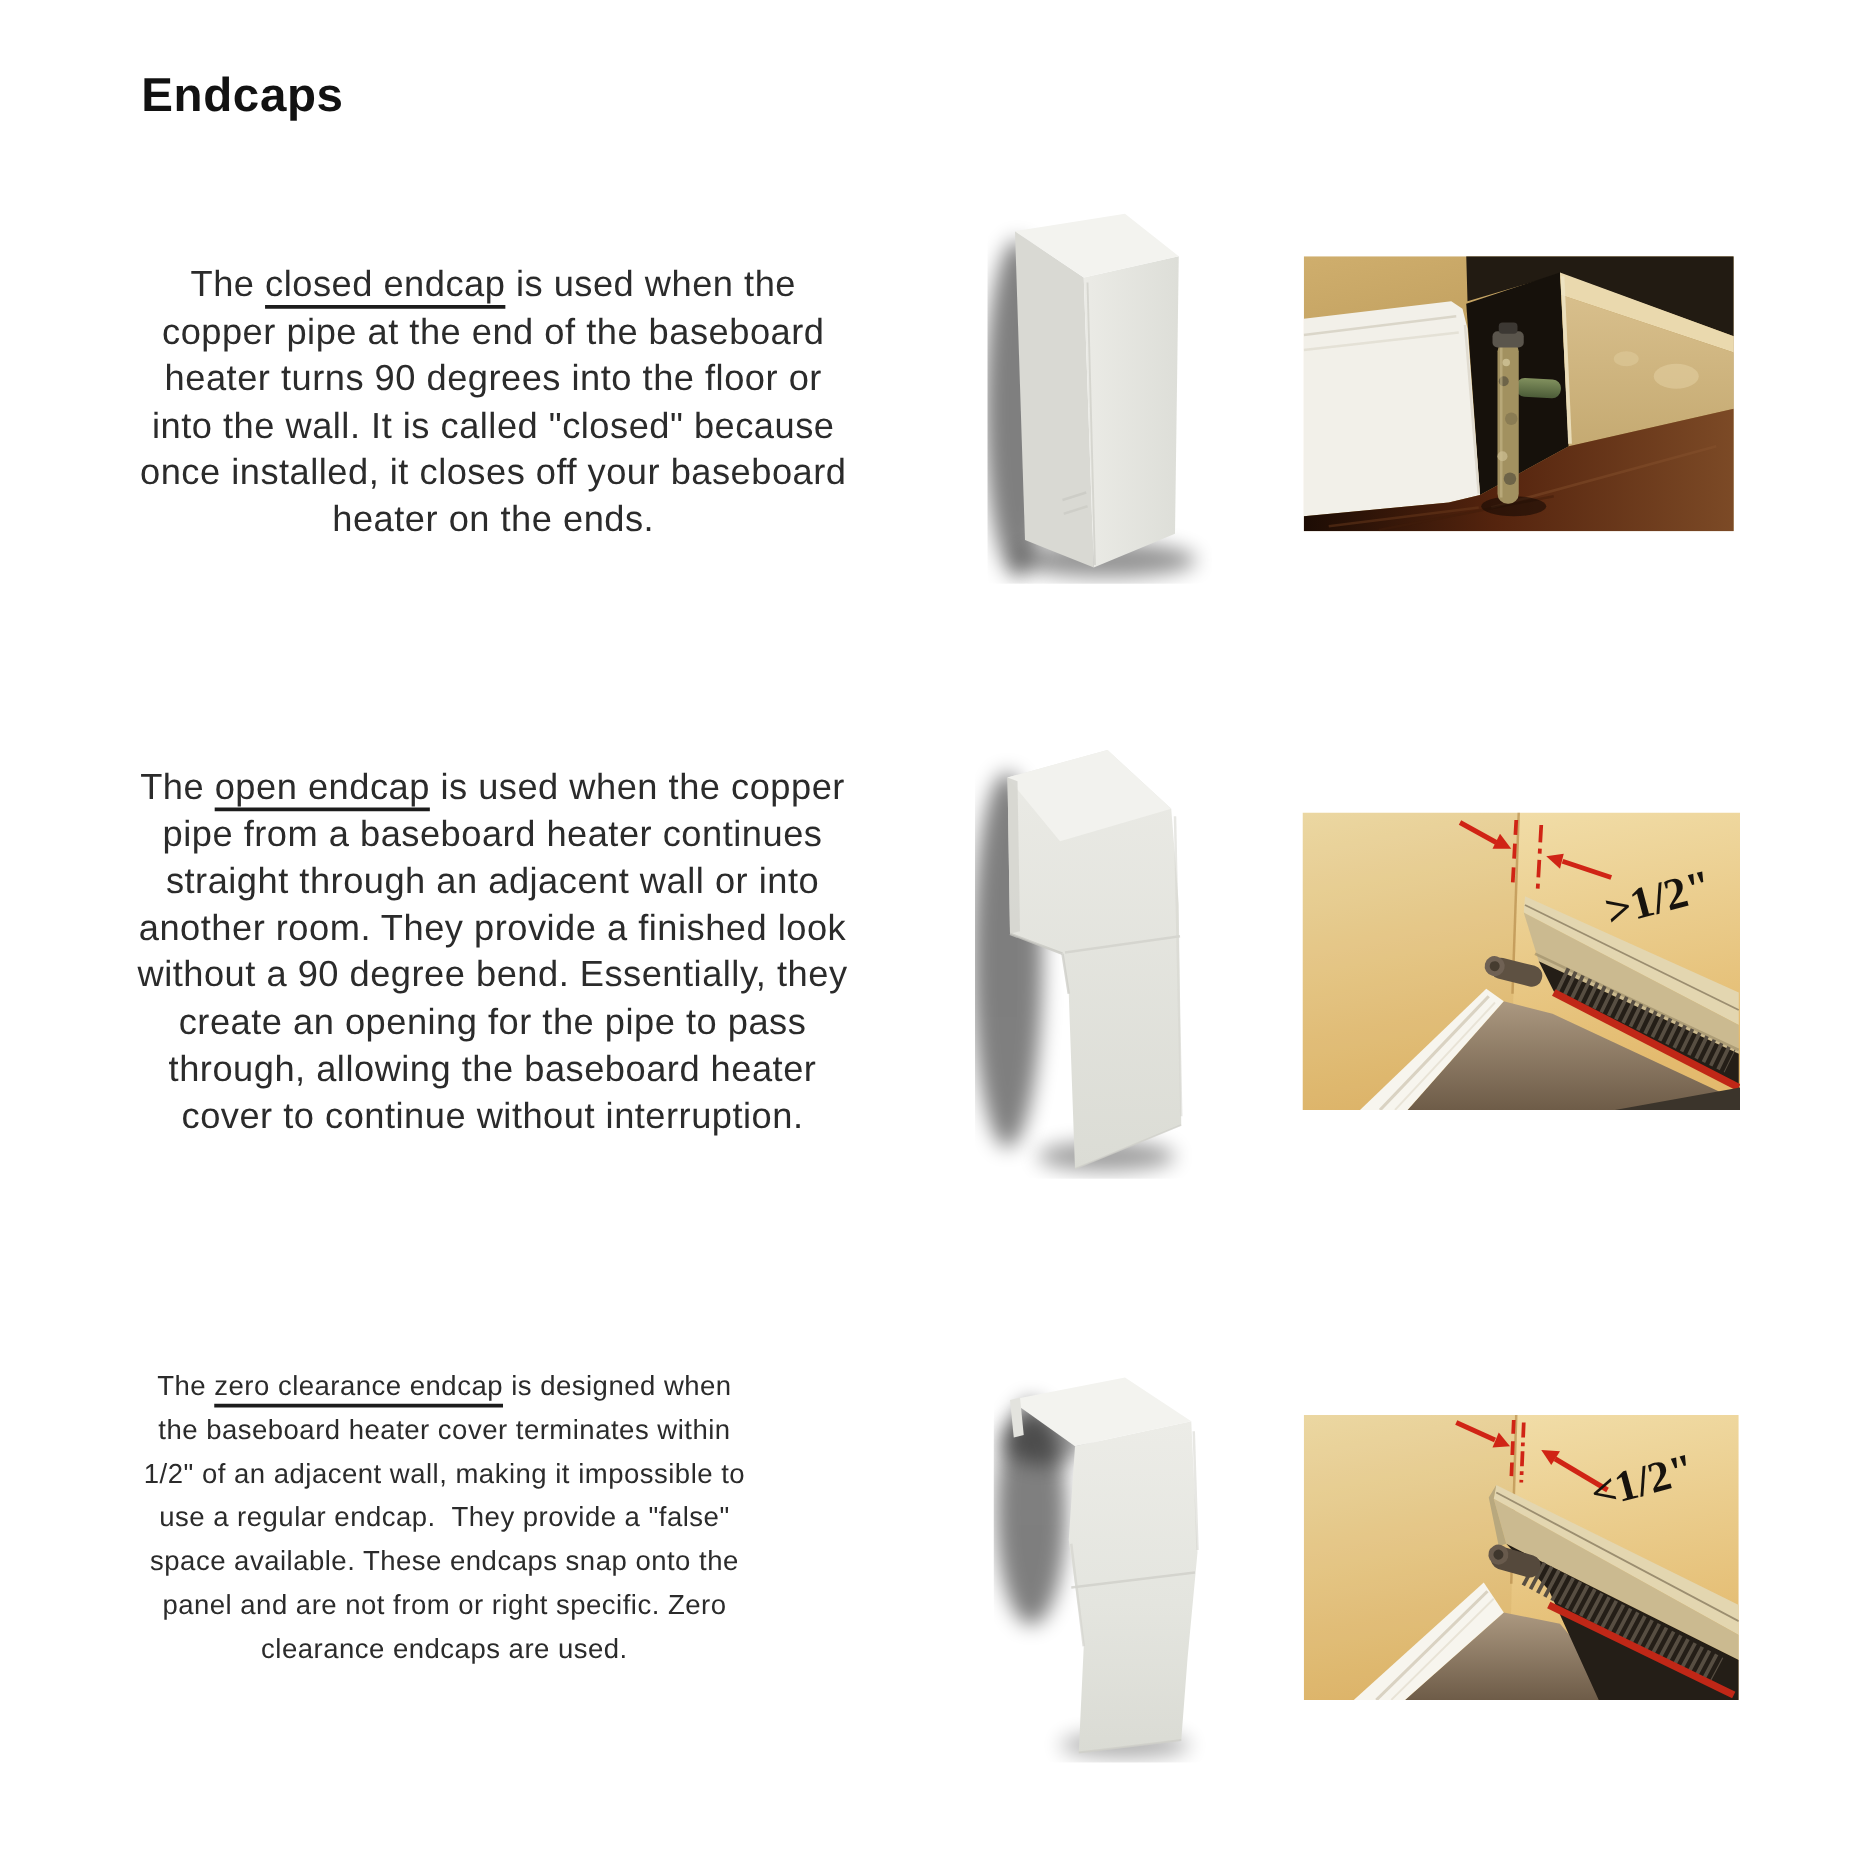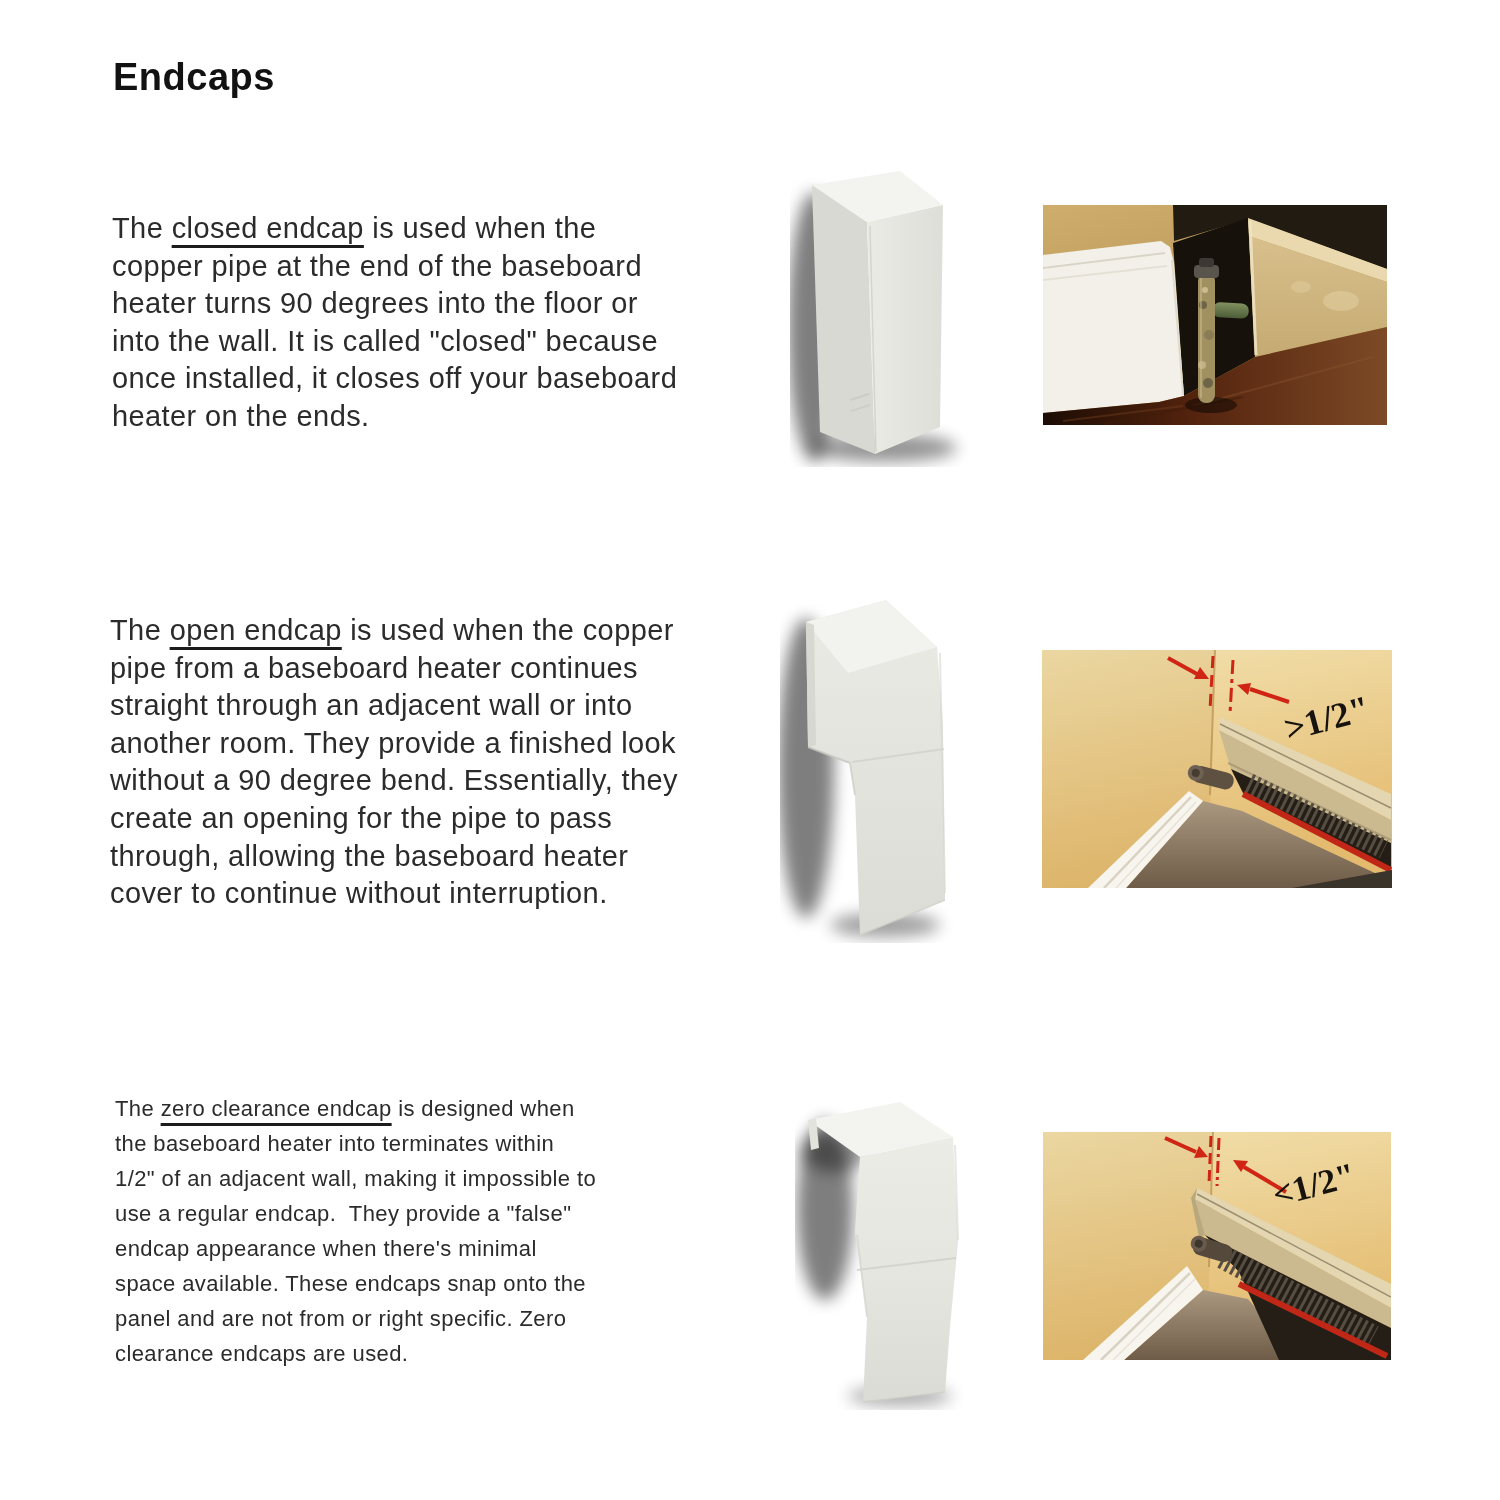--- a/index.html
+++ b/index.html
@@ -1,21 +1,21 @@
 <!DOCTYPE html>
 <html><head>
 <meta charset="utf-8">
 <style>
   html,body{margin:0;padding:0;}
   body{
     width:1500px;height:1500px;position:relative;background:#ffffff;
     font-family:"Liberation Sans", sans-serif;
     -webkit-font-smoothing:antialiased;
   }
-  .page{position:absolute;left:0;top:0;width:1500px;height:1500px;background:#fff;overflow:hidden;}
+  .page{position:absolute;left:0;top:0;width:1500px;height:1500px;background:#fff;overflow:hidden;text-align:center;}
   .title{
     position:absolute;left:113px;top:56px;margin:0;
     font-size:38px;font-weight:700;color:#121212;letter-spacing:0.5px;
   }
   .para{position:absolute;color:#2b2b2b;}
   .p-lg{font-size:29px;line-height:37.6px;letter-spacing:0.4px;}
   .p-md{font-size:22px;line-height:35px;letter-spacing:0.4px;}
   .line{white-space:pre;}
   .term{
     text-decoration:underline;
@@ -191,24 +191,23 @@
         <polygon points="167,29 152,29 158,17" fill="#d02415"></polygon>
         <line x1="247" y1="52" x2="208" y2="39" stroke="#d02415" stroke-width="4"></line>
         <polygon points="195,35 209,33 206,45" fill="#d02415"></polygon>
         <text transform="translate(288,80) rotate(-15)" text-anchor="middle" font-family="Liberation Serif, serif" font-weight="bold" font-size="36" fill="#17130e">&gt;1/2"</text>
       </g>
     </svg>
   </div>
 
   <div class="para p-md" style="left:115px;top:1091px;">
     <div class="line"><span>The </span><span class="term">zero clearance endcap</span><span> is designed when</span></div>
-    <div class="line">the baseboard heater into terminates within</div>
+    <div class="line">the baseboard heater cover terminates within</div>
     <div class="line">1/2" of an adjacent wall, making it impossible to</div>
     <div class="line">use a regular endcap.  They provide a "false"</div>
-    <div class="line">endcap appearance when there's minimal</div>
     <div class="line">space available. These endcaps snap onto the</div>
     <div class="line">panel and are not from or right specific. Zero</div>
     <div class="line">clearance endcaps are used.</div>
   </div>
 
   <div class="fig" style="left:795px;top:1090px;">
     <svg width="175" height="320" viewBox="0 0 175 320">
       <defs>
         <filter id="blur3" x="-60%" y="-60%" width="220%" height="220%">
             <feGaussianBlur stdDeviation="8"></feGaussianBlur>

